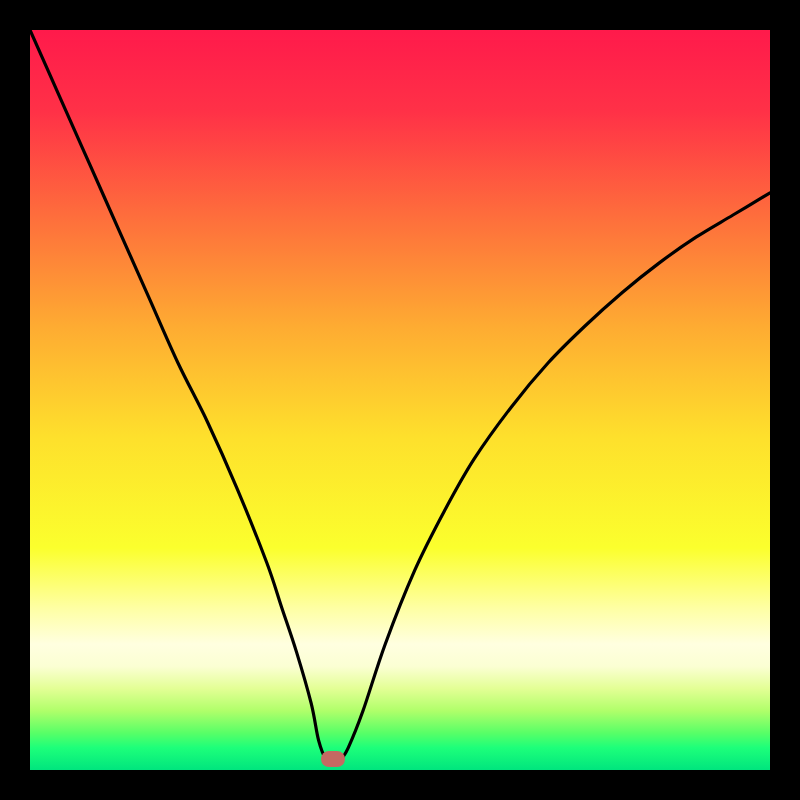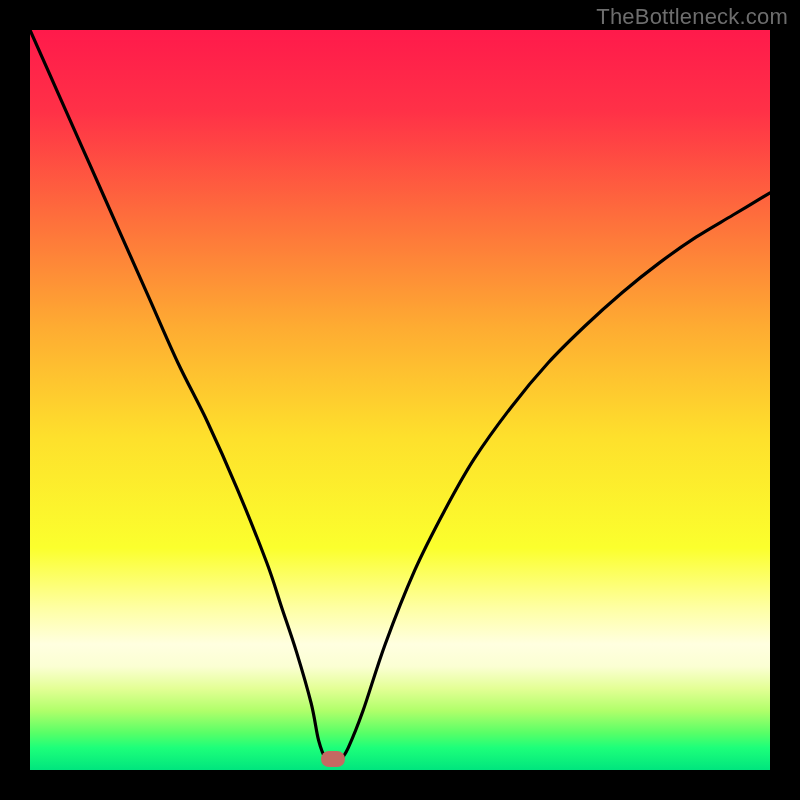--- a/index.html
+++ b/index.html
@@ -57,21 +57,20 @@
     height: 16px;
     border-radius: 8px;
     transform: translate(-50%, -50%);
   }
 </style>
 </head>
 <body>
 
 <div class="frame">
 
-  <div class="watermark">TheBottleneck.com</div>
 
   <div class="plot">
     <div class="gradient" id="bg-gradient" style="background: linear-gradient(rgb(255, 26, 75) 0%, rgb(255, 49, 71) 11%, rgb(254, 109, 60) 25%, rgb(254, 171, 50) 40%, rgb(254, 224, 44) 55%, rgb(251, 255, 45) 70%, rgb(254, 255, 162) 78%, rgb(255, 255, 224) 83%, rgb(251, 255, 211) 86%, rgb(227, 255, 149) 89%, rgb(176, 255, 106) 92%, rgb(88, 255, 103) 95%, rgb(29, 255, 122) 97%, rgb(0, 229, 126) 100%);"></div>
     <svg class="curve" id="curve-svg" viewBox="0 0 740 740" preserveAspectRatio="none">
       <path id="curve-path" fill="none" stroke="#000" stroke-width="3.2" stroke-linejoin="round" stroke-linecap="round" d="M 0 0 C 4.933333333333334 11.100000000000003 19.733333333333334 44.40000000000002 29.6 66.60000000000002 C 39.46666666666667 88.80000000000003 49.333333333333336 111.00000000000004 59.2 133.20000000000005 C 69.06666666666666 155.40000000000006 78.93333333333334 177.60000000000008 88.8 199.80000000000007 C 98.66666666666666 222.00000000000006 108.53333333333333 244.2 118.4 266.4 C 128.26666666666668 288.59999999999997 138.13333333333333 312.03333333333325 148 332.99999999999994 C 157.86666666666667 353.96666666666664 167.73333333333332 371.23333333333335 177.6 392.20000000000005 C 187.46666666666667 413.16666666666674 197.33333333333334 435.3666666666667 207.20000000000002 458.8 C 217.0666666666667 482.23333333333335 229.4 513.0666666666666 236.8 532.8 C 244.20000000000002 552.5333333333333 246.66666666666669 562.4000000000001 251.60000000000002 577.2 C 256.53333333333336 592 261.46666666666664 605.5666666666667 266.4 621.6 C 271.3333333333333 637.6333333333333 277.5 658.6 281.2 673.4 C 284.9 688.1999999999999 286.1333333333333 701.15 288.6 710.4 C 291.0666666666667 719.65 293.53333333333336 725.8166666666666 296 728.9 C 298.46666666666664 731.9833333333333 300.9333333333333 728.9 303.4 728.9 C 305.8666666666667 728.9 308.33333333333337 730.75 310.8 728.9 C 313.26666666666665 727.05 314.5 725.8166666666666 318.2 717.8 C 321.9 709.7833333333333 326.8333333333333 698.0666666666666 333 680.8 C 339.1666666666667 663.5333333333333 346.56666666666666 637.6333333333333 355.2 614.2 C 363.8333333333333 590.7666666666668 374.93333333333334 562.4000000000001 384.8 540.2 C 394.6666666666667 518 404.53333333333336 499.5 414.40000000000003 481 C 424.2666666666667 462.5 432.9 446.46666666666664 444 429.2 C 455.1 411.93333333333334 468.6666666666667 393.4333333333334 481 377.40000000000003 C 493.3333333333333 361.3666666666667 505.6666666666667 346.5666666666666 518 332.99999999999994 C 530.3333333333334 319.4333333333333 542.6666666666666 307.71666666666664 555 296 C 567.3333333333334 284.28333333333336 579.6666666666666 273.18333333333334 592 262.7 C 604.3333333333334 252.21666666666664 616.6666666666666 242.34999999999997 629 233.09999999999997 C 641.3333333333334 223.84999999999997 653.6666666666666 215.2166666666667 666 207.20000000000005 C 678.3333333333334 199.1833333333334 690.6666666666666 192.4 703 185 C 715.3333333333334 177.6 733.8333333333334 166.49999999999997 740 162.79999999999995"></path>
     </svg>
     <div class="marker" id="min-marker" style="left: 303.4px; top: 728.9px; background: rgb(196, 106, 98);"></div>
   </div>
 
 </div>

